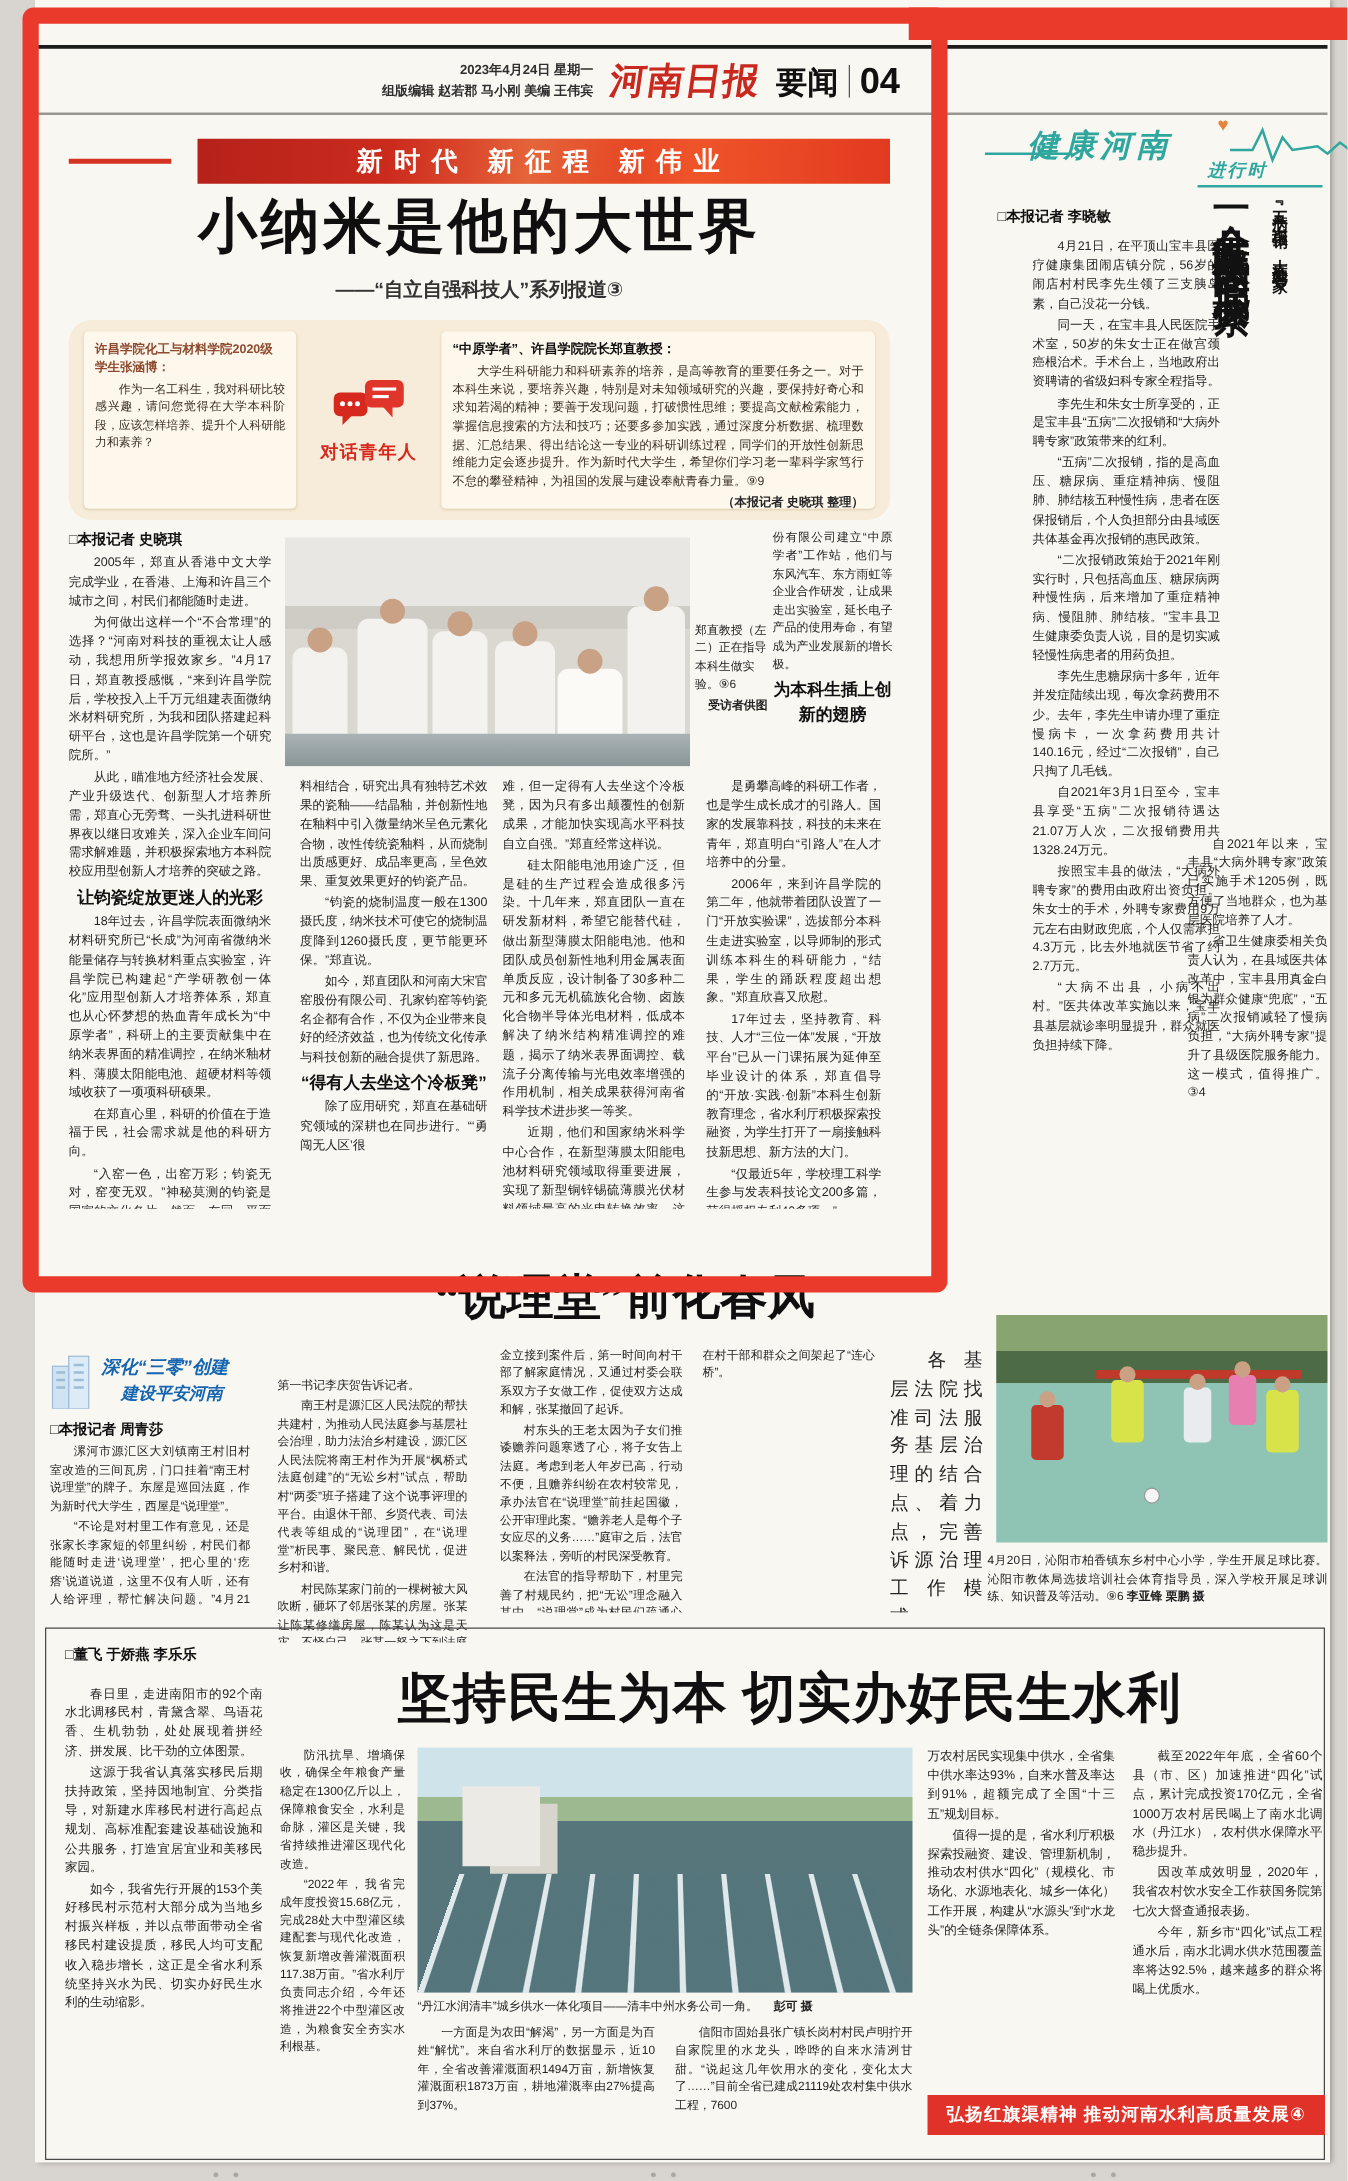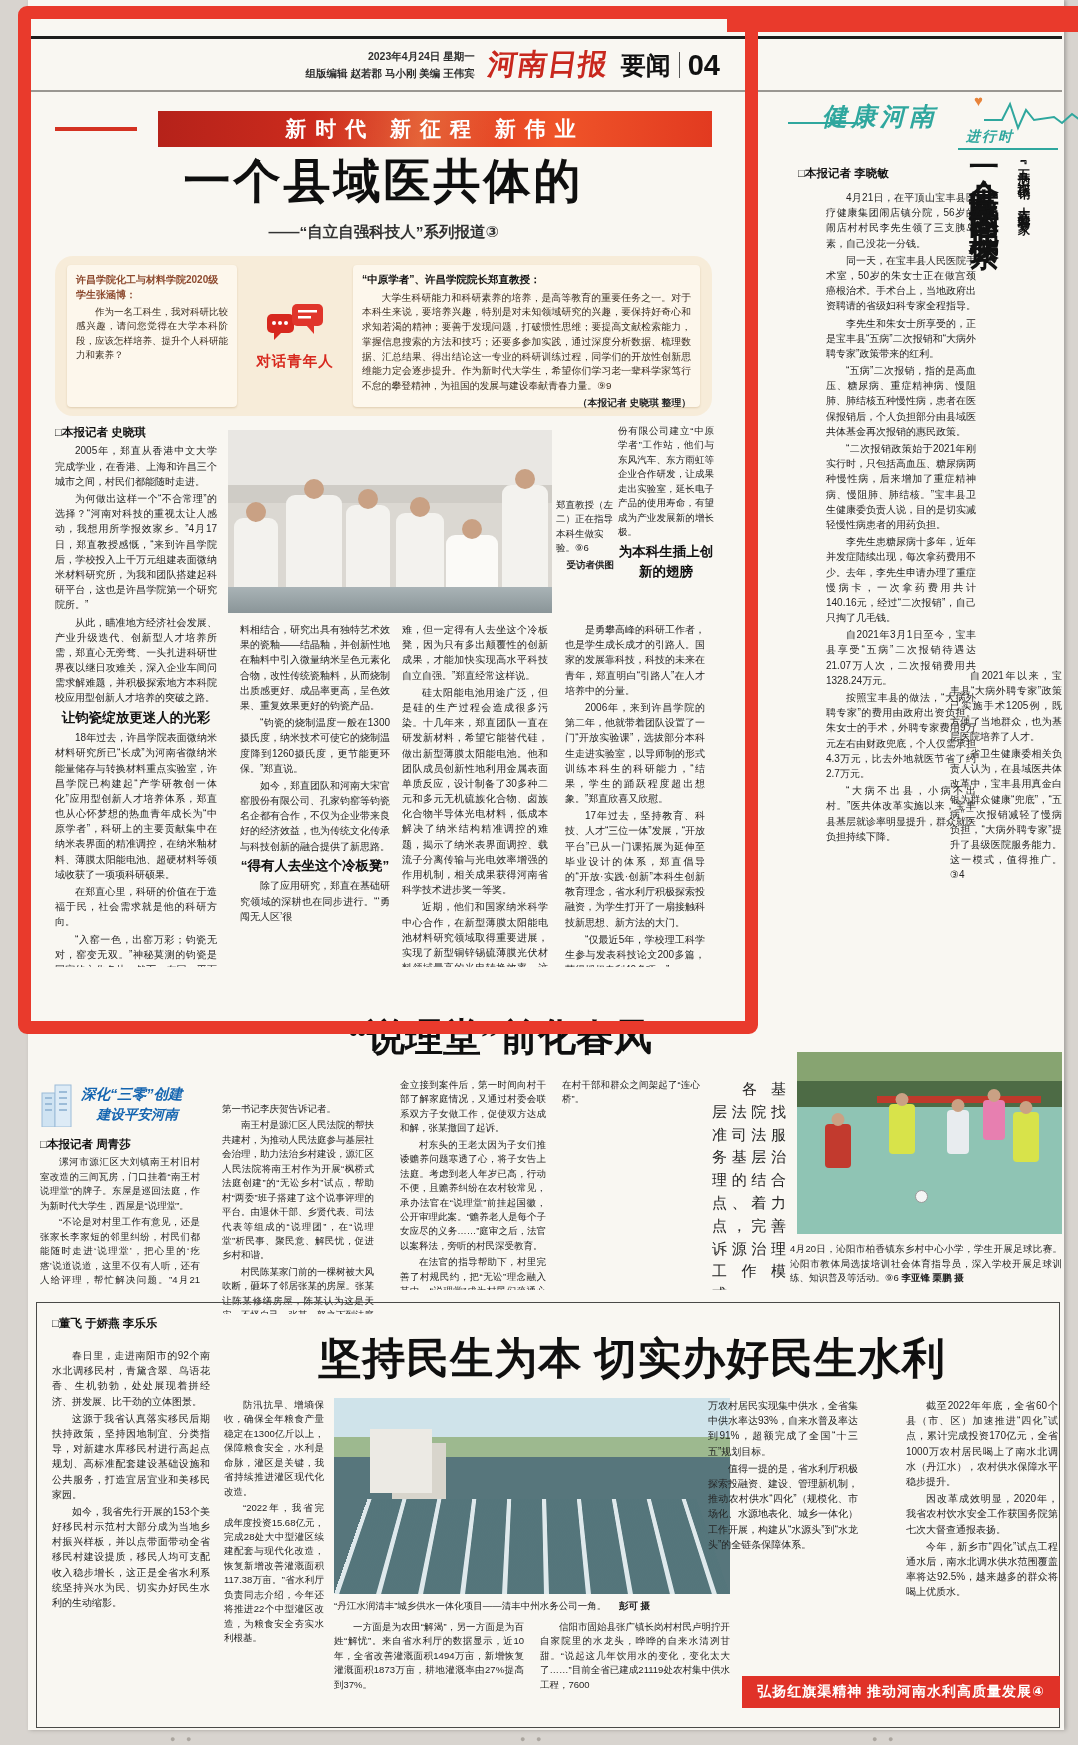--- a/index.html
+++ b/index.html
@@ -107,21 +107,21 @@
     <span class="bar"></span>
     <span class="num">04</span>
   </div>
 </div>
 <div class="abs rule-head"></div>
 
 <div class="abs lead-dash"></div>
 <div class="abs lead-banner">
   <span>新时代 新征程 新伟业</span>
 </div>
-<div class="abs lead-headline">一个县域医共体的</div>
+<div class="abs lead-headline">小纳米是他的大世界</div>
 <div class="abs lead-sub">——“自立自强科技人”系列报道③</div>
 
 <div class="abs qa-box">
   <div class="qa-cell qa-student">
     <div class="ttl">许昌学院化工与材料学院2020级学生张涵博：</div>
     <div class="qa-q">作为一名工科生，我对科研比较感兴趣，请问您觉得在大学本科阶段，应该怎样培养、提升个人科研能力和素养？</div>
   </div>
   <div class="qa-mid">
     <svg width="58" height="44" viewBox="0 0 58 44">
       <rect x="1" y="12" width="27" height="19" rx="5" fill="#d7281e"></rect>
@@ -295,21 +295,21 @@
 <div class="abs caption" style="left:334px;top:1599px;width:396px;">
   <span>“丹江水润清丰”城乡供水一体化项目——清丰中州水务公司一角。</span>
   <span class="credit" style="margin-left:10px;">彭可 摄</span>
 </div>
 <div class="abs col" style="left:334px;top:1620px;width:190px;height:100px;font-size:9.5px;">
     <p class="para">一方面是为农田“解渴”，另一方面是为百姓“解忧”。来自省水利厅的数据显示，近10年，全省改善灌溉面积1494万亩，新增恢复灌溉面积1873万亩，耕地灌溉率由27%提高到37%。</p>
   </div>
 <div class="abs col" style="left:540px;top:1620px;width:190px;height:100px;font-size:9.5px;">
     <p class="para">信阳市固始县张广镇长岗村村民卢明拧开自家院里的水龙头，哗哗的自来水清冽甘甜。“说起这几年饮用水的变化，变化太大了……”目前全省已建成21119处农村集中供水工程，7600</p>
   </div>
-<div class="abs col" style="left:708px;top:1398px;width:150px;height:272px;">
+<div class="abs col" style="left:742px;top:1398px;width:150px;height:272px;">
     <p class="cont">万农村居民实现集中供水，全省集中供水率达93%，自来水普及率达到91%，超额完成了全国“十三五”规划目标。</p>
     <p class="para">值得一提的是，省水利厅积极探索投融资、建设、管理新机制，推动农村供水“四化”（规模化、市场化、水源地表化、城乡一体化）工作开展，构建从“水源头”到“水龙头”的全链条保障体系。</p>
   </div>
 <div class="abs col" style="left:906px;top:1398px;width:152px;height:272px;">
     <p class="para">截至2022年年底，全省60个县（市、区）加速推进“四化”试点，累计完成投资170亿元，全省1000万农村居民喝上了南水北调水（丹江水），农村供水保障水平稳步提升。</p>
     <p class="para">因改革成效明显，2020年，我省农村饮水安全工作获国务院第七次大督查通报表扬。</p>
     <p class="para">今年，新乡市“四化”试点工程通水后，南水北调水供水范围覆盖率将达92.5%，越来越多的群众将喝上优质水。</p>
   </div>
 <div class="abs water-banner">弘扬红旗渠精神 推动河南水利高质量发展④</div>
 

